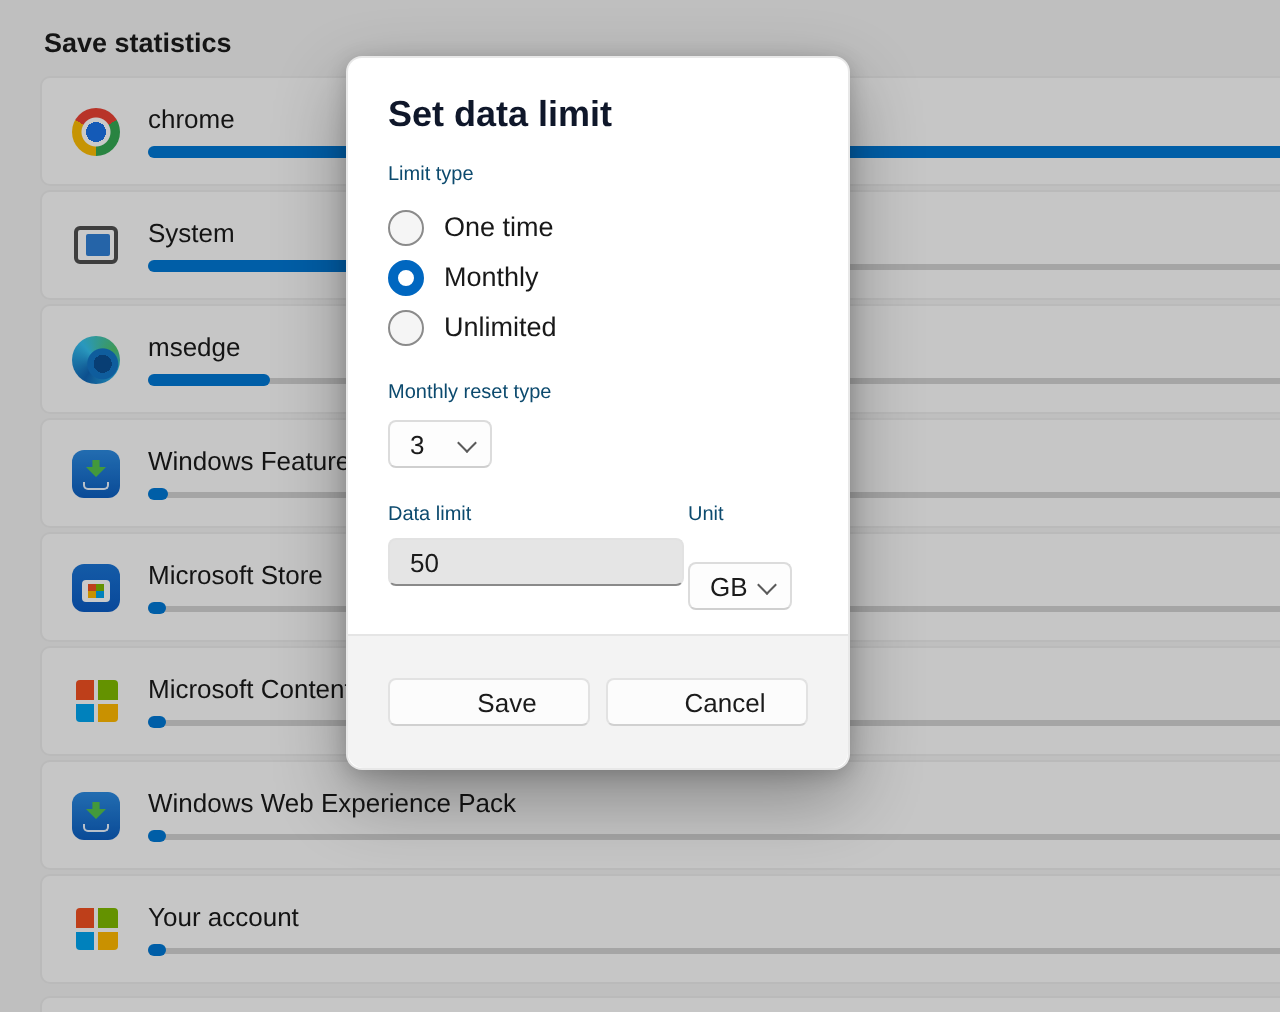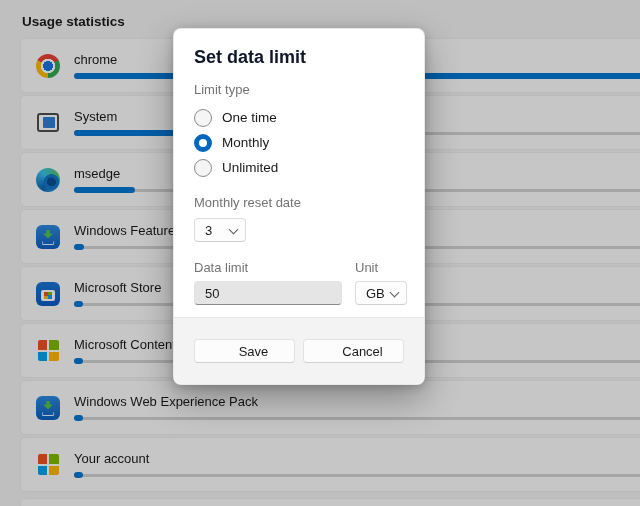--- a/index.html
+++ b/index.html
@@ -92,21 +92,21 @@
 
   
   .dialog{
     position:absolute;left:173px;top:28px;width:252px;height:357px;z-index:10;
     background:#ffffff;border:1px solid rgba(0,0,0,0.09);border-radius:8px;
     box-shadow:0 14px 36px rgba(0,0,0,0.32), 0 2px 10px rgba(0,0,0,0.18);
     box-sizing:border-box;overflow:hidden;
   }
   .dialog-body{padding:16px 20px 0;}
   .dialog-title{font-size:18px;font-weight:700;margin:2px 0 14px;color:#0f172a;}
-  .field-label{font-size:13px;color:#737373;}
+  .field-label{font-size:10px;color:#0c4a6e;}
   .limit-type-label{margin-bottom:8px;}
   .radio-row{display:flex;align-items:center;height:25px;cursor:default;}
   .radio{
     width:18px;height:18px;border-radius:50%;box-sizing:border-box;
     border:1px solid #8b8b8b;background:#f5f5f5;margin-right:10px;flex:0 0 auto;
   }
   .radio-row.checked .radio{border:5px solid #0067c0;background:#ffffff;}
   .radio-label{font-size:13.5px;color:#191919;}
   .reset-label{margin-top:15px;}
   .combo{
@@ -114,49 +114,49 @@
     height:24px;background:#fdfdfd;border:1px solid #dcdcdc;border-bottom-color:#cfcfcf;
     border-radius:4px;font-size:13px;color:#1b1b1b;padding:0 22px 0 10px;
     margin-top:8px;
   }
   .combo .chev{
     position:absolute;right:8px;top:7px;width:6px;height:6px;
     border-right:1.3px solid #5a5a5a;border-bottom:1.3px solid #5a5a5a;
     transform:rotate(45deg);
   }
   .combo-reset{width:52px;}
-  .dl-grid{display:flex;gap:13px;margin-top:18px;}
+  .dl-grid{display:flex;gap:2px;margin-top:18px;}
   .dl-col{display:flex;flex-direction:column;}
   .dl-col .field-label{margin-bottom:6px;}
   .text-input{
     width:148px;height:24px;box-sizing:border-box;
     background:#e5e5e5;border:1px solid #e2e2e2;border-bottom:1px solid #8a8a8a;
     border-radius:4px;padding:0 10px;font-size:13px;color:#1b1b1b;
     font-family:"Liberation Sans","DejaVu Sans",sans-serif;outline:none;
   }
-  .combo-unit{width:52px;margin-top:0;}
+  .combo-unit{width:52px;margin-top:12px;}
   .dialog-footer{
     position:absolute;left:0;right:0;bottom:0;height:67px;box-sizing:border-box;
     background:#f3f3f3;border-top:1px solid #e5e5e5;
     display:flex;align-items:center;gap:8px;padding:0 20px;
     border-radius:0 0 8px 8px;
   }
   .dlg-btn{
     flex:1;height:24px;box-sizing:border-box;
     background:#fcfcfc;border:1px solid #e2e2e2;border-bottom-color:#d0d0d0;
     border-radius:4px;font-size:13px;color:#1b1b1b;
     font-family:"Liberation Sans","DejaVu Sans",sans-serif;
     display:flex;align-items:center;justify-content:center;cursor:default;padding-left:24px;
   }
 </style>
 </head>
 <body>
 
 <div class="page">
-  <div class="page-heading">Usage statistics</div>
+  <div class="page-heading">Save statistics</div>
 
   <div class="usage-list">
   <div class="usage-row">
     <div class="app-icon-box">
           <span class="app-icon icon-chrome"></span>
         </div>
     <div class="row-content">
       <span class="app-name">chrome</span>
       <div class="bar">
         <div class="bar-track"></div>
@@ -276,21 +276,21 @@
     <span class="radio"></span>
     <span class="radio-label">Monthly</span>
   </label>
 
   <label class="radio-row">
     <span class="radio"></span>
     <span class="radio-label">Unlimited</span>
   </label>
 </div>
 
-    <div class="field-label reset-label">Monthly reset date</div>
+    <div class="field-label reset-label">Monthly reset type</div>
     <div class="combo combo-reset">
       <span>3</span>
       <span class="chev"></span>
     </div>
 
     <div class="dl-grid">
       <div class="dl-col">
         <span class="field-label">Data limit</span>
         <input class="text-input" type="text" value="50" style="">
       </div>

